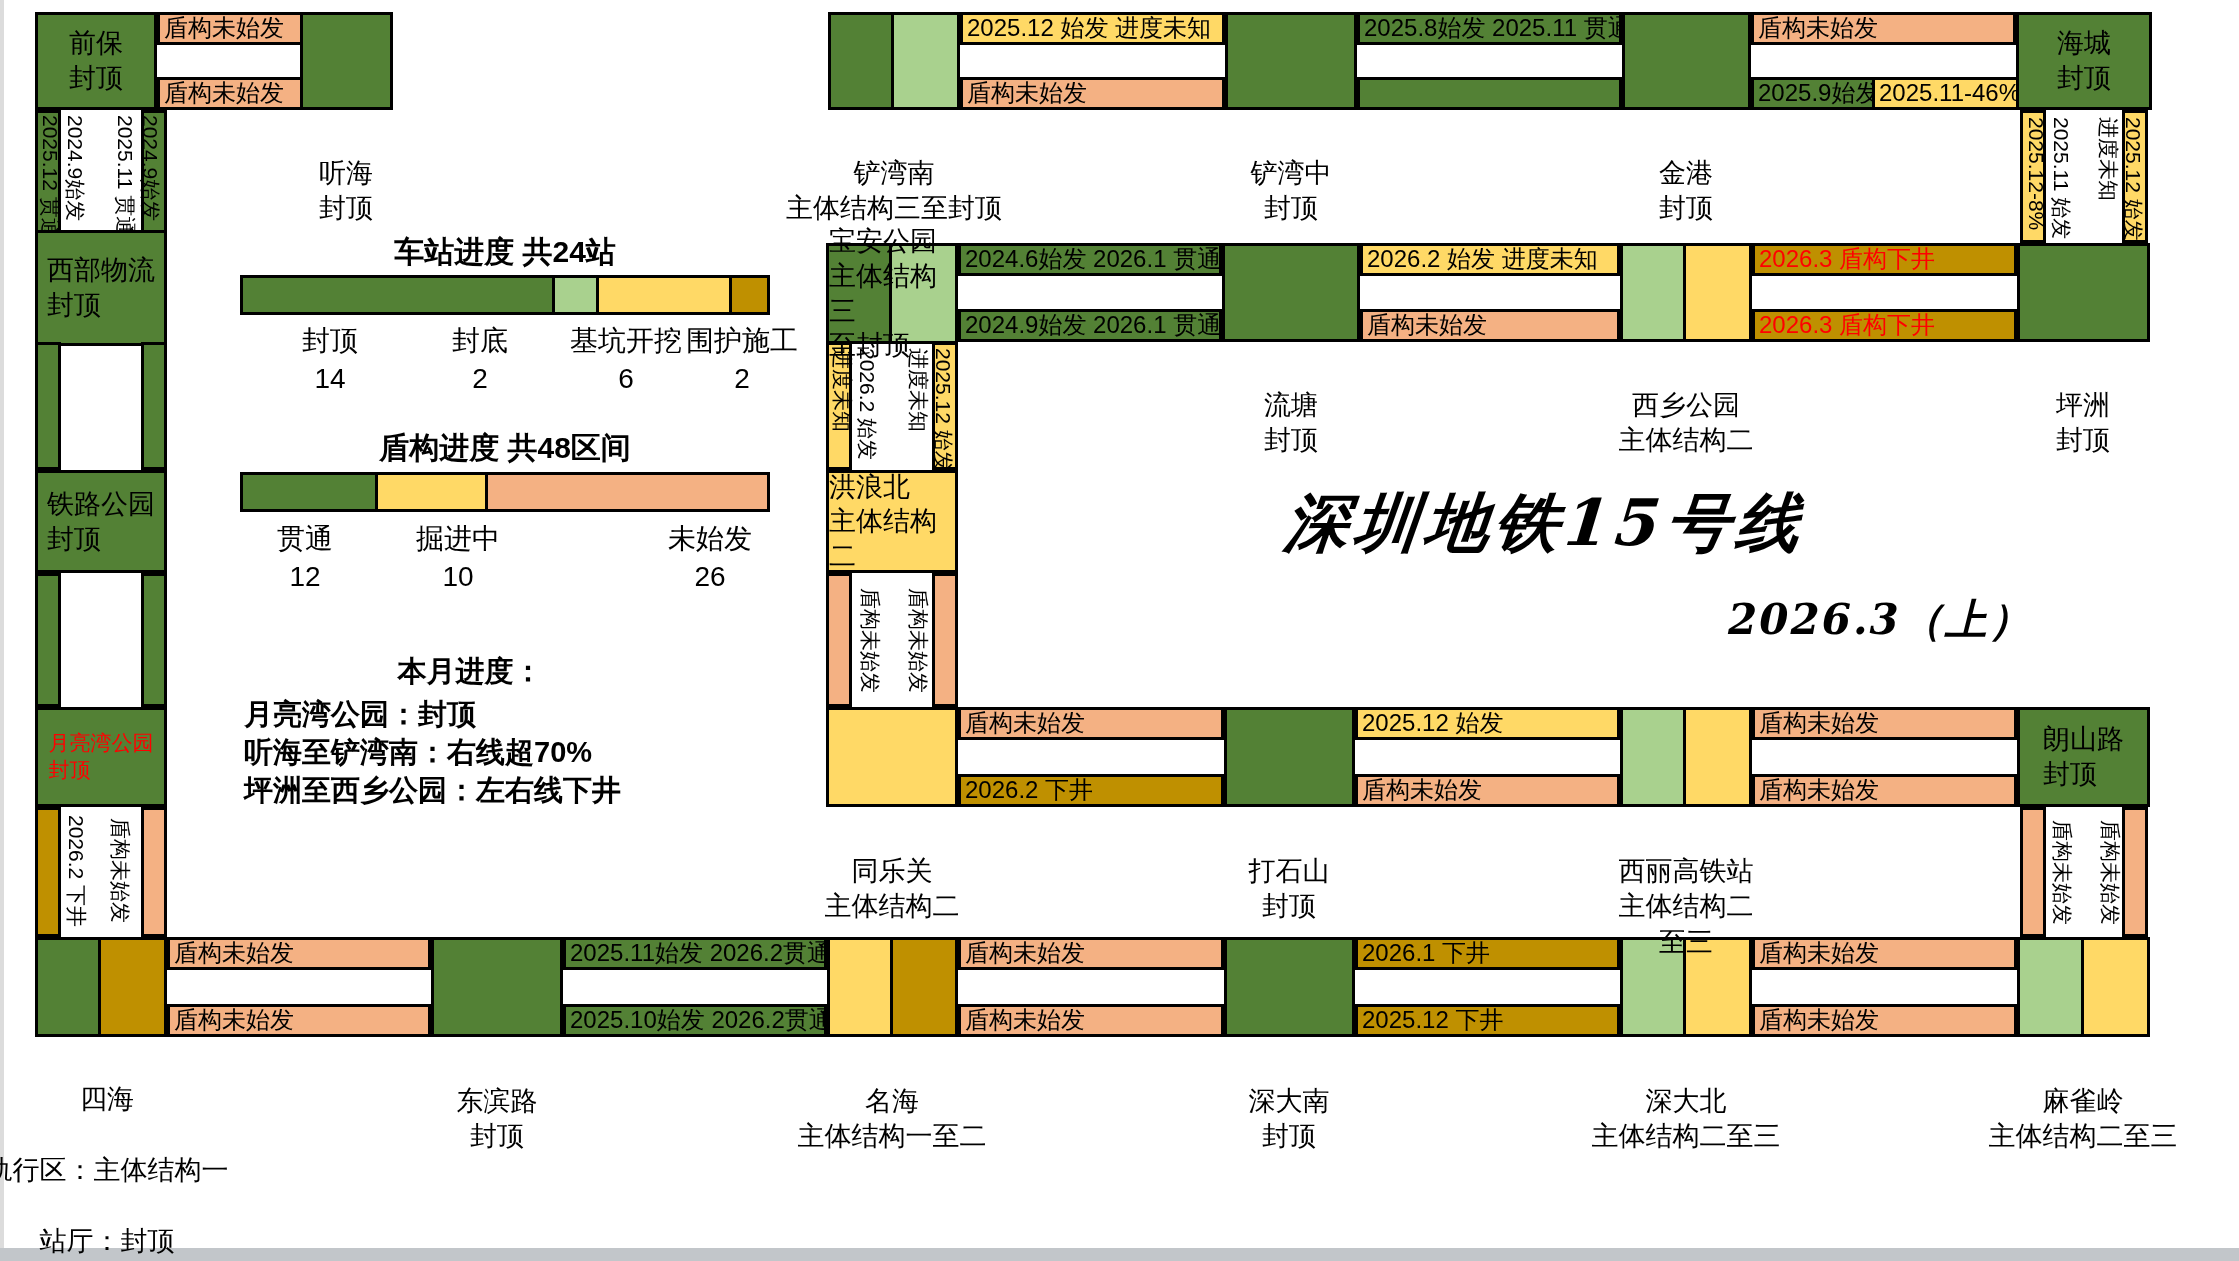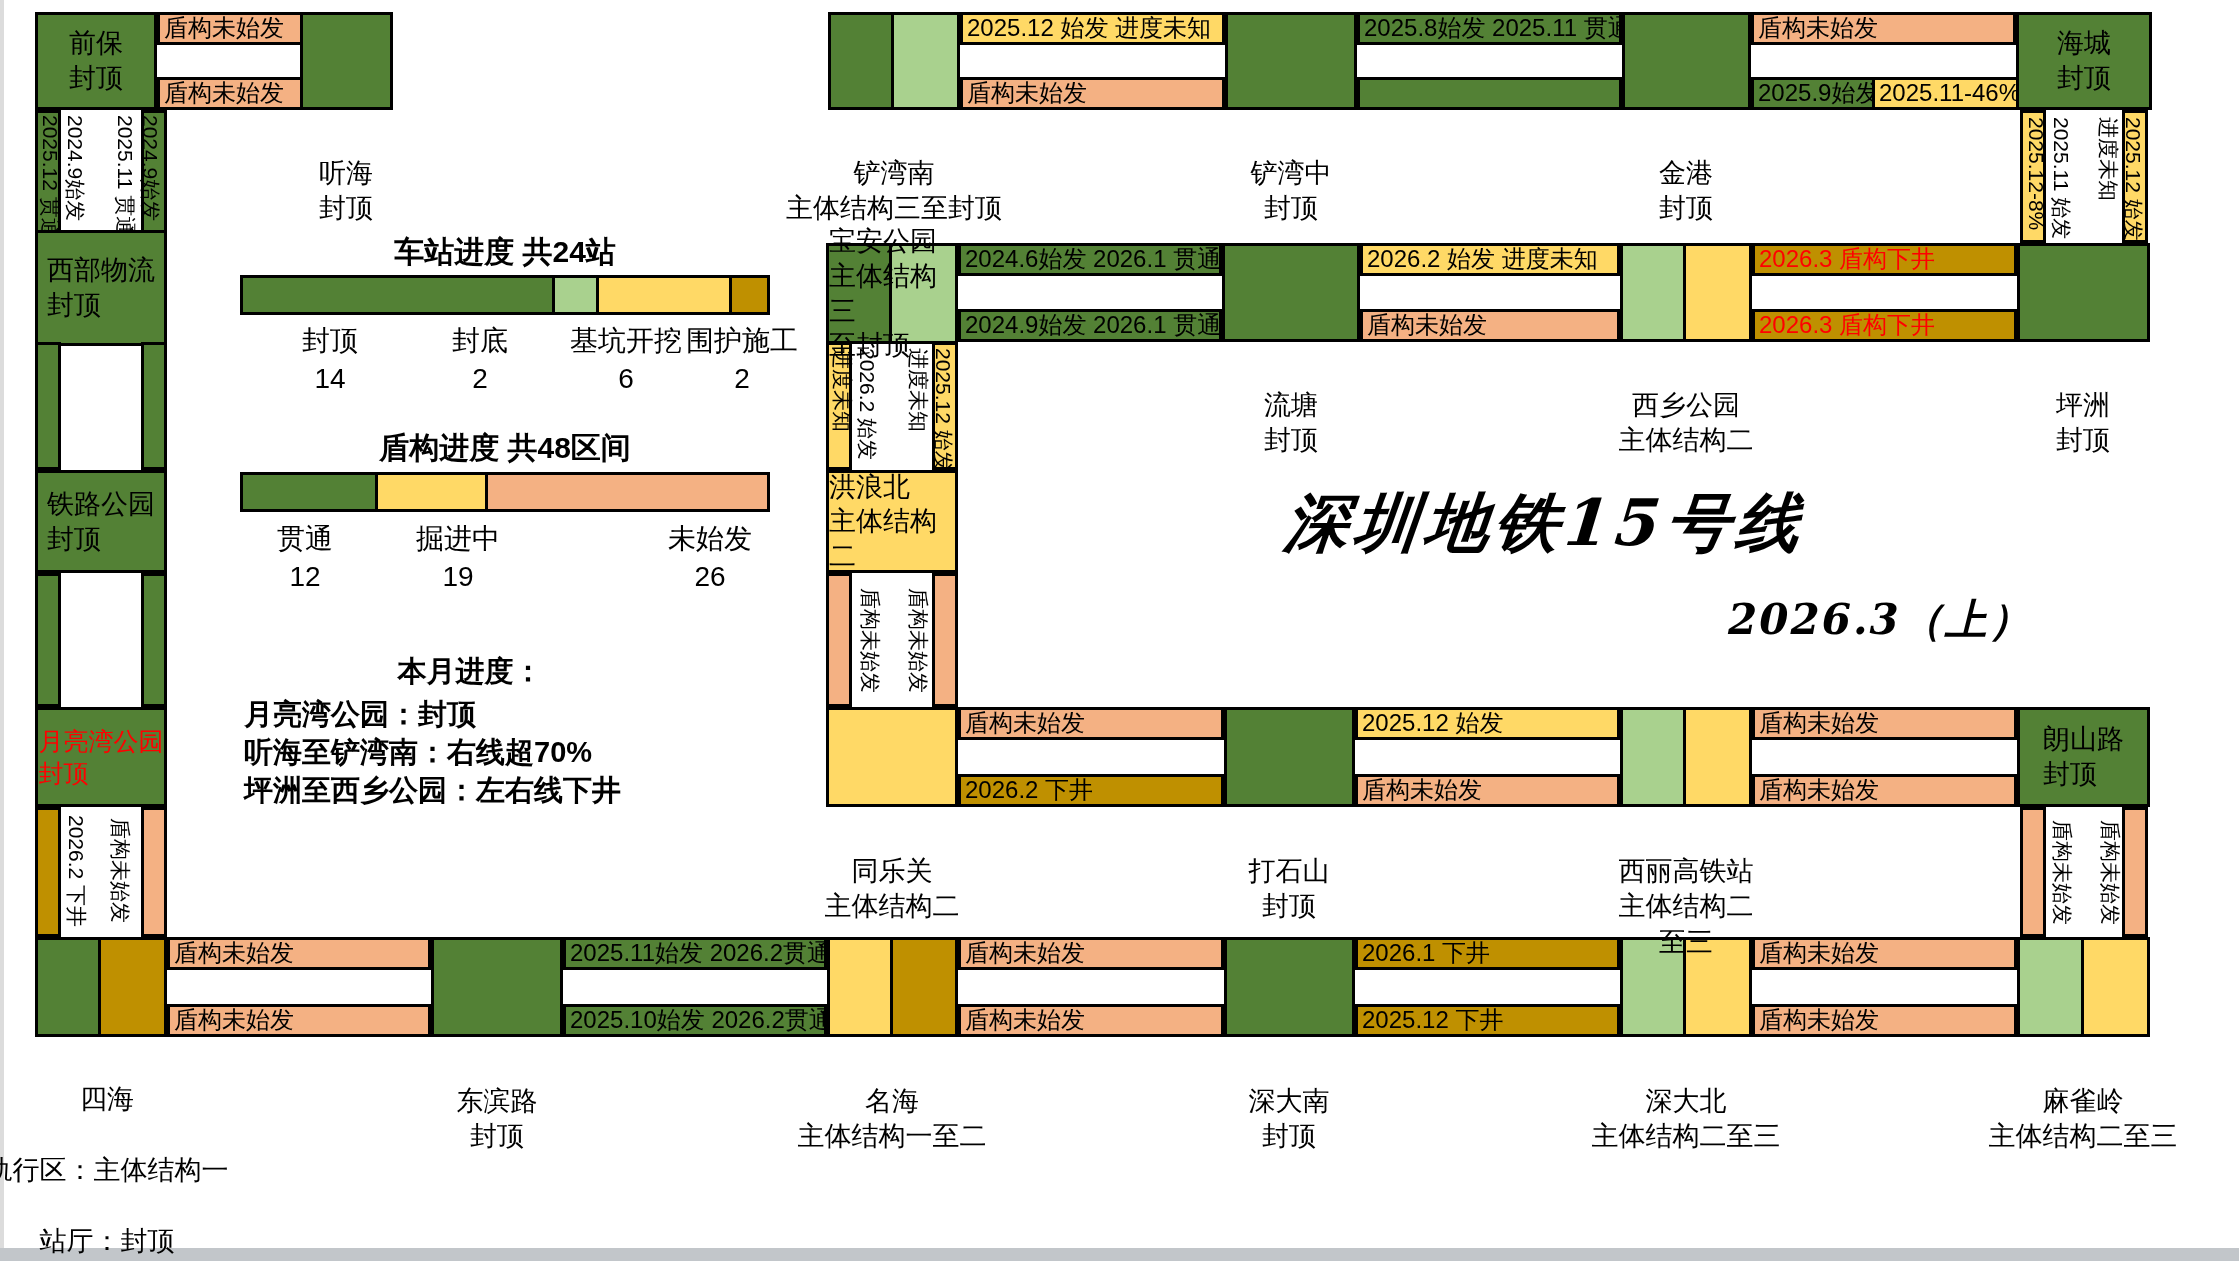--- a/index.html
+++ b/index.html
@@ -219,21 +219,21 @@
   <div class="vstrip g" style="left:141px;top:342px;height:128px"></div>
 
   <div class="box g" style="left:35px;top:470px;width:132px;height:103px">
     <div class="bt"><div>铁路公园</div><div>封顶</div></div>
   </div>
 
   <div class="vstrip g" style="left:35px;top:573px;height:134px"></div>
   <div class="vstrip g" style="left:141px;top:573px;height:134px"></div>
 
   <div class="box g" style="left:35px;top:707px;width:132px;height:100px">
-    <div class="bt red" style="font-size:25px"><div>月亮湾公园</div><div>封顶</div></div>
+    <div class="bt red" style="font-size:21px"><div>月亮湾公园</div><div>封顶</div></div>
   </div>
 
   <div class="vstrip go" style="left:35px;top:807px;height:130px"></div>
   <div class="vstrip sa" style="left:141px;top:807px;height:130px"></div>
   <div class="vlab" style="left:64px;top:815px">2026.2 下井</div>
   <div class="vlab" style="left:108px;top:818px">盾构未始发</div>
 
   <div class="slab" style="left:246px;top:120px;width:200px">
     <div>听海</div><div>封顶</div>
   </div>
@@ -315,21 +315,21 @@
     <div class="g" style="width:132px"></div>
     <div class="y" style="width:110px"></div>
     <div class="sa" style="flex:1"></div>
   </div>
   <div class="llab" style="left:230px;top:520px;width:150px">
     <div>贯通</div>
       <div>12</div>
   </div>
   <div class="llab" style="left:383px;top:520px;width:150px">
     <div>掘进中</div>
-      <div>19</div>
+      <div>10</div>
   </div>
   <div class="llab" style="left:635px;top:520px;width:150px">
     <div>未始发</div>
       <div>26</div>
   </div>
 
   <div class="mh" style="left:240px;top:652px;width:460px;text-align:center">本月进度：</div>
   <div class="ml" style="left:244px;top:695px">月亮湾公园：封顶</div>
   <div class="ml" style="left:244px;top:733px">听海至铲湾南：右线超70%</div>
   <div class="ml" style="left:244px;top:771px">坪洲至西乡公园：左右线下井</div>

